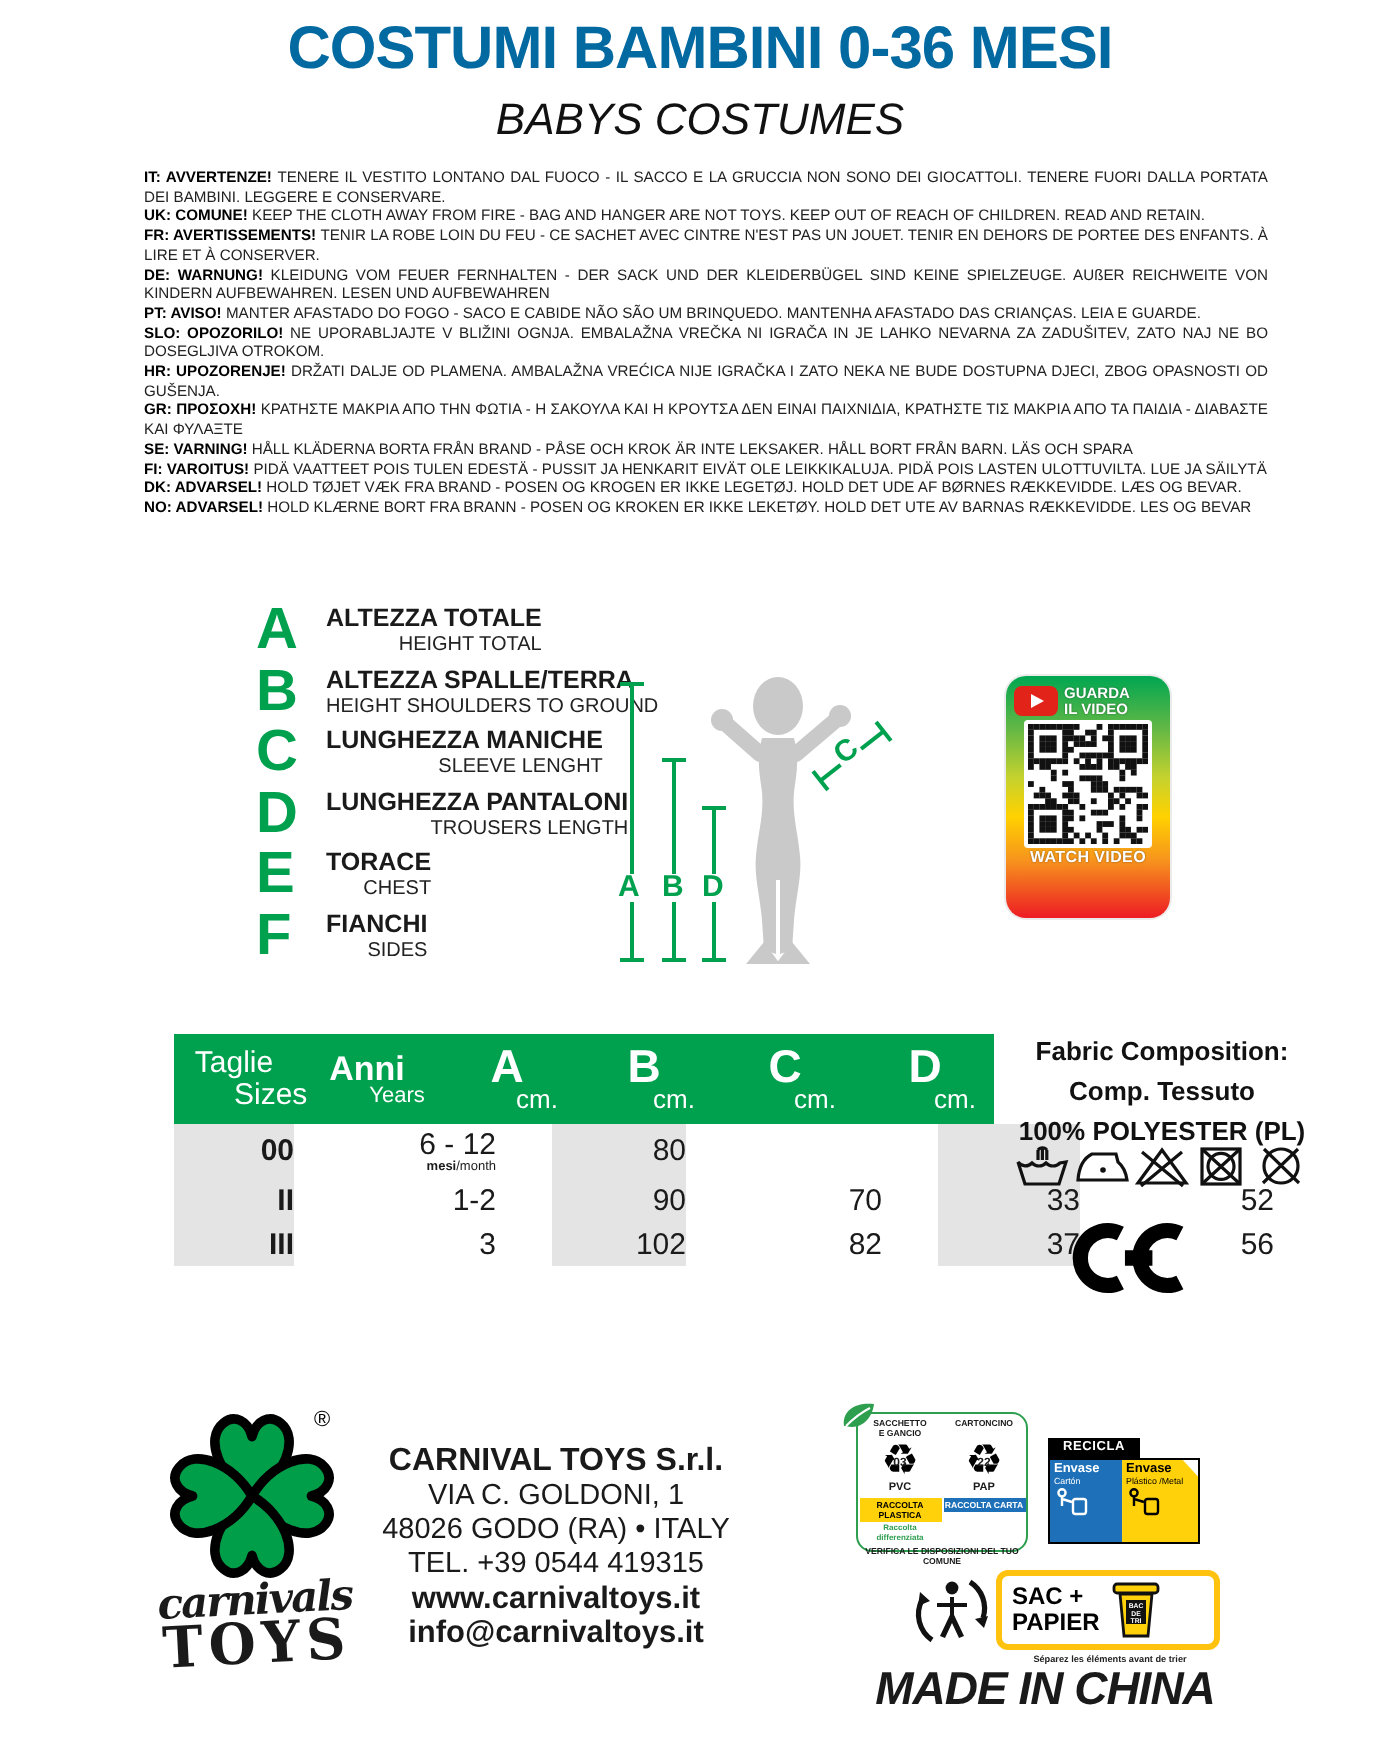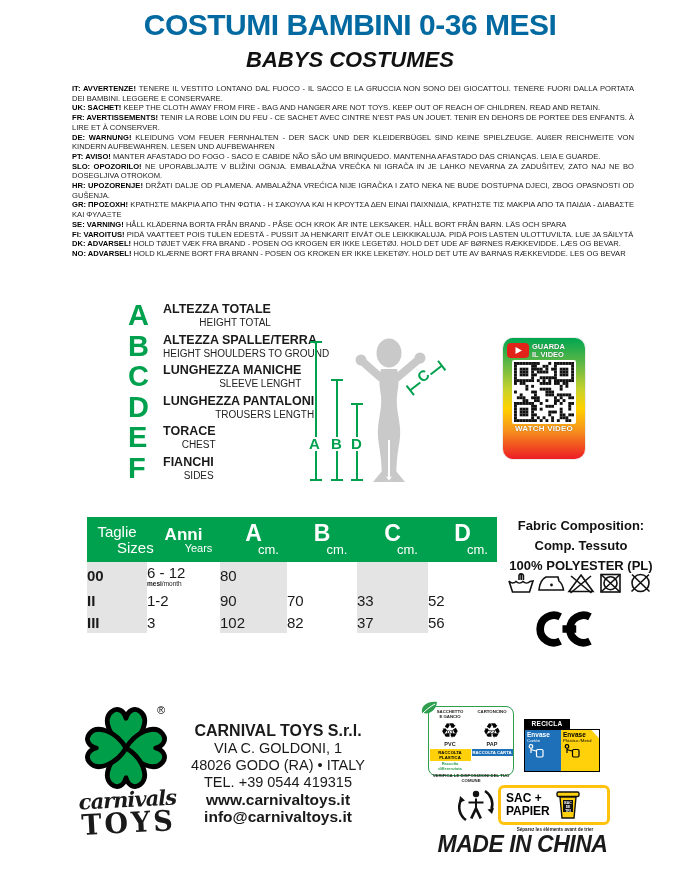--- a/index.html
+++ b/index.html
@@ -3,21 +3,21 @@
 <meta charset="utf-8">
 <style>
   html,body{margin:0;padding:0;background:#fff;}
   .page{position:relative;width:700px;height:869px;background:#fff;overflow:hidden;
         font-family:"Liberation Sans",sans-serif;color:#1a1a1a;}
 
   
   .title{position:absolute;top:8px;left:0;width:700px;text-align:center;
          font-size:30px;font-weight:800;letter-spacing:-.5px;color:#0369a1;}
   .subtitle{position:absolute;top:47px;left:0;width:700px;text-align:center;
-            font-size:22px;font-style:italic;font-weight:700;color:#111;}
+            font-size:22px;font-style:italic;font-weight:400;color:#111;}
 
   
   .warnings{position:absolute;left:72px;top:84px;width:562px;}
   .warn{margin:0;font-size:7.6px;line-height:9.7px;text-align:justify;color:#222;}
   .warn b{color:#000;}
 
   
   .legend{position:absolute;left:128px;top:303px;width:210px;}
   .m-item{display:flex;gap:9px;margin-bottom:5px;height:25.5px;}
   .m-letter{width:26px;font-size:29px;font-weight:800;color:#00a14e;line-height:25px;}
@@ -49,21 +49,21 @@
   .size-table{position:absolute;left:87px;top:517px;width:410px;}
   .t-head{display:grid;grid-template-columns:60px 73px 67px 70px 71px 69px;height:45px;
           background:#00a14e;color:#fff;align-items:center;text-align:center;}
   .th-top{display:block;font-size:15px;line-height:16px;}
   .th-bot{display:block;font-size:15px;line-height:15px;padding-left:30px;}
   .h1 .th-top{font-weight:bold;font-size:17px;}
   .h1 .th-bot{font-size:11px;line-height:10px;}
   .hL .th-top{font-weight:bold;font-size:23px;line-height:21px;}
   .hL .th-bot{font-size:13px;line-height:12px;}
   .t-row{display:grid;grid-template-columns:60px 73px 67px 70px 71px 69px;
-         align-items:center;text-align:left;}
+         align-items:center;text-align:right;gap:28px;}
   .td{font-size:15px;height:100%;display:flex;flex-direction:column;justify-content:center;}
   .td.gray{background:#e4e4e4;}
   .td.size{font-weight:bold;}
   .age-sub{font-size:6.5px;line-height:6px;}
   .age-sub b{font-weight:bold;}
 
   
   .comp{position:absolute;left:503px;top:516px;width:156px;text-align:center;}
   .comp-line{font-weight:bold;font-size:13px;line-height:20px;color:#111;}
   .care-row{position:absolute;left:505px;top:572px;width:152px;display:flex;gap:2px;justify-content:center;}
@@ -121,21 +121,21 @@
 </head>
 <body>
 
 <div class="page">
 
   <div class="title">COSTUMI BAMBINI 0-36 MESI</div>
   <div class="subtitle">BABYS COSTUMES</div>
 
   <div class="warnings" id="warnings">
       <p class="warn"><b>IT: AVVERTENZE! </b><span>TENERE IL VESTITO LONTANO DAL FUOCO - IL SACCO E LA GRUCCIA NON SONO DEI GIOCATTOLI. TENERE FUORI DALLA PORTATA DEI BAMBINI. LEGGERE E CONSERVARE.</span></p>
-      <p class="warn"><b>UK: SACHET! </b><span>KEEP THE CLOTH AWAY FROM FIRE - BAG AND HANGER ARE NOT TOYS. KEEP OUT OF REACH OF CHILDREN. READ AND RETAIN.</span></p>
+      <p class="warn"><b>UK: COMUNE! </b><span>KEEP THE CLOTH AWAY FROM FIRE - BAG AND HANGER ARE NOT TOYS. KEEP OUT OF REACH OF CHILDREN. READ AND RETAIN.</span></p>
       <p class="warn"><b>FR: AVERTISSEMENTS! </b><span>TENIR LA ROBE LOIN DU FEU - CE SACHET AVEC CINTRE N'EST PAS UN JOUET. TENIR EN DEHORS DE PORTEE DES ENFANTS. À LIRE ET À CONSERVER.</span></p>
       <p class="warn"><b>DE: WARNUNG! </b><span>KLEIDUNG VOM FEUER FERNHALTEN - DER SACK UND DER KLEIDERBÜGEL SIND KEINE SPIELZEUGE. AUßER REICHWEITE VON KINDERN AUFBEWAHREN. LESEN UND AUFBEWAHREN</span></p>
       <p class="warn"><b>PT: AVISO! </b><span>MANTER AFASTADO DO FOGO - SACO E CABIDE NÃO SÃO UM BRINQUEDO. MANTENHA AFASTADO DAS CRIANÇAS. LEIA E GUARDE.</span></p>
       <p class="warn"><b>SLO: OPOZORILO! </b><span>NE UPORABLJAJTE V BLIŽINI OGNJA. EMBALAŽNA VREČKA NI IGRAČA IN JE LAHKO NEVARNA ZA ZADUŠITEV, ZATO NAJ NE BO DOSEGLJIVA OTROKOM.</span></p>
       <p class="warn"><b>HR: UPOZORENJE! </b><span>DRŽATI DALJE OD PLAMENA. AMBALAŽNA VREĆICA NIJE IGRAČKA I ZATO NEKA NE BUDE DOSTUPNA DJECI, ZBOG OPASNOSTI OD GUŠENJA.</span></p>
       <p class="warn"><b>GR: ΠΡΟΣΟΧΗ! </b><span>ΚΡΑΤΗΣΤΕ ΜΑΚΡΙΑ ΑΠΟ ΤΗΝ ΦΩΤΙΑ - Η ΣΑΚΟΥΛΑ ΚΑΙ Η ΚΡΟΥΤΣΑ ΔΕΝ ΕΙΝΑΙ ΠΑΙΧΝΙΔΙΑ, ΚΡΑΤΗΣΤΕ ΤΙΣ ΜΑΚΡΙΑ ΑΠΟ ΤΑ ΠΑΙΔΙΑ - ΔΙΑΒΑΣΤΕ ΚΑΙ ΦΥΛΑΞΤΕ</span></p>
       <p class="warn"><b>SE: VARNING! </b><span>HÅLL KLÄDERNA BORTA FRÅN BRAND - PÅSE OCH KROK ÄR INTE LEKSAKER. HÅLL BORT FRÅN BARN. LÄS OCH SPARA</span></p>
       <p class="warn"><b>FI: VAROITUS! </b><span>PIDÄ VAATTEET POIS TULEN EDESTÄ - PUSSIT JA HENKARIT EIVÄT OLE LEIKKIKALUJA. PIDÄ POIS LASTEN ULOTTUVILTA. LUE JA SÄILYTÄ</span></p>
       <p class="warn"><b>DK: ADVARSEL! </b><span>HOLD TØJET VÆK FRA BRAND - POSEN OG KROGEN ER IKKE LEGETØJ. HOLD DET UDE AF BØRNES RÆKKEVIDDE. LÆS OG BEVAR.</span></p>
       <p class="warn"><b>NO: ADVARSEL! </b><span>HOLD KLÆRNE BORT FRA BRANN - POSEN OG KROKEN ER IKKE LEKETØY. HOLD DET UTE AV BARNAS RÆKKEVIDDE. LES OG BEVAR</span></p>

